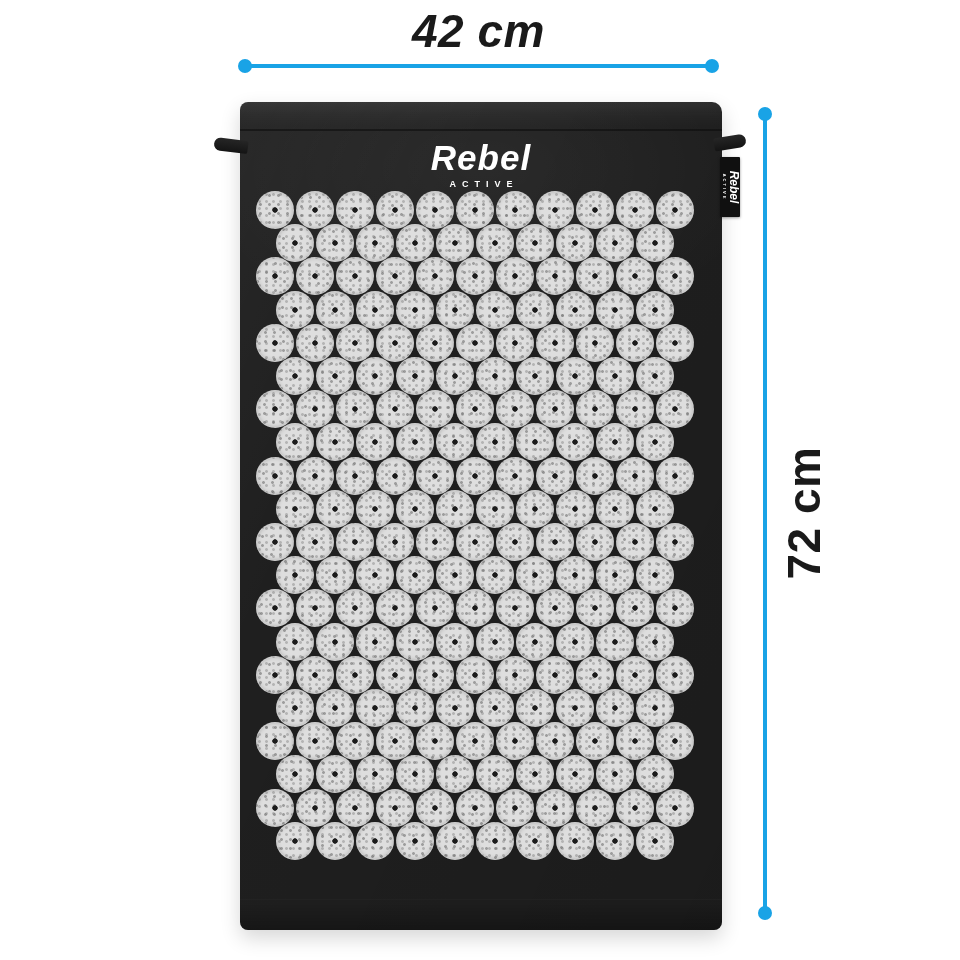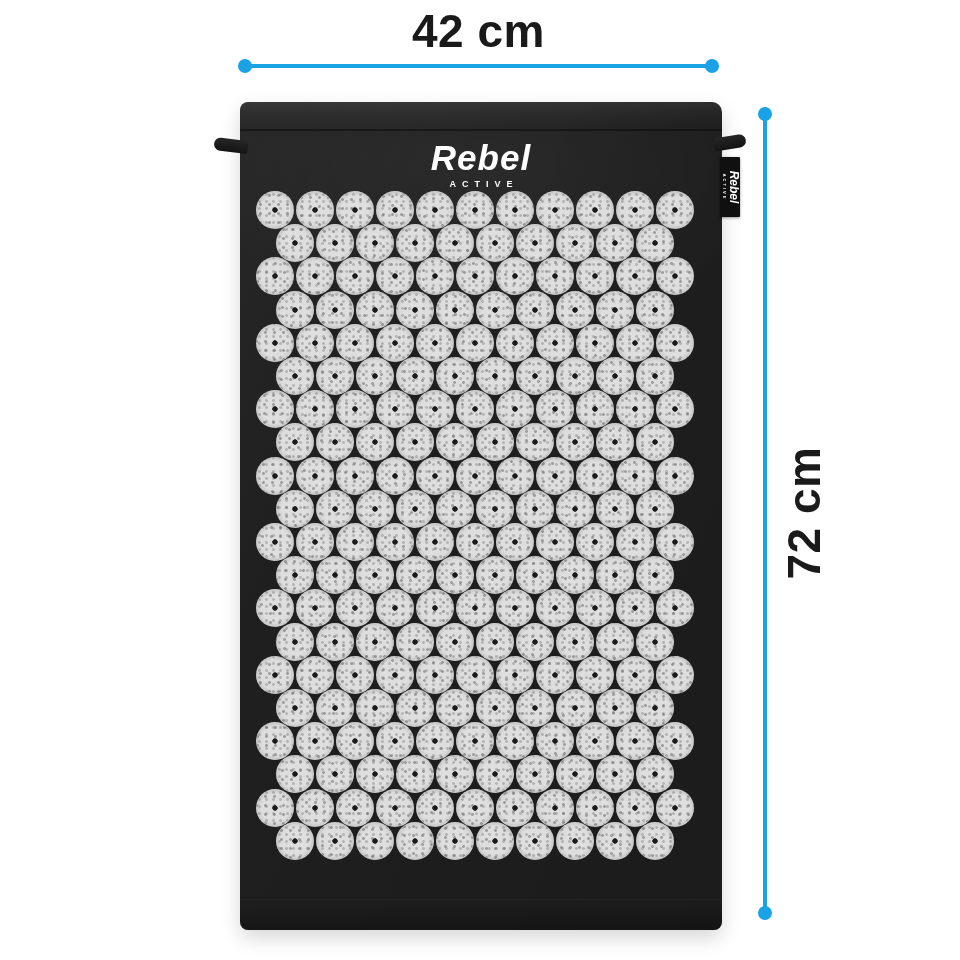--- a/index.html
+++ b/index.html
@@ -14,21 +14,21 @@
   
   .dim-label{
     position:absolute;
     font-weight:bold;
     font-size:46px;
     letter-spacing:0.5px;
     color:var(--label-color,#1a1a1a);
     text-align:center;
     white-space:nowrap;
   }
-  .dim-label-width{left:243px;top:4px;width:471px;}
+  .dim-label-width{left:243px;top:4px;width:471px;font-style:italic;}
   .dim-label-height{
     left:724px;top:488px;width:160px;height:50px;line-height:50px;
     transform:rotate(-90deg);
   }
   .dim-line{position:absolute;background:var(--line-color,#19a3e6);}
   .dim-line::before,.dim-line::after{
     content:"";position:absolute;width:14px;height:14px;border-radius:50%;
     background:var(--line-color,#19a3e6);
   }
   .dim-line-h{left:243px;top:64px;width:471px;height:4px;border-radius:2px;}

